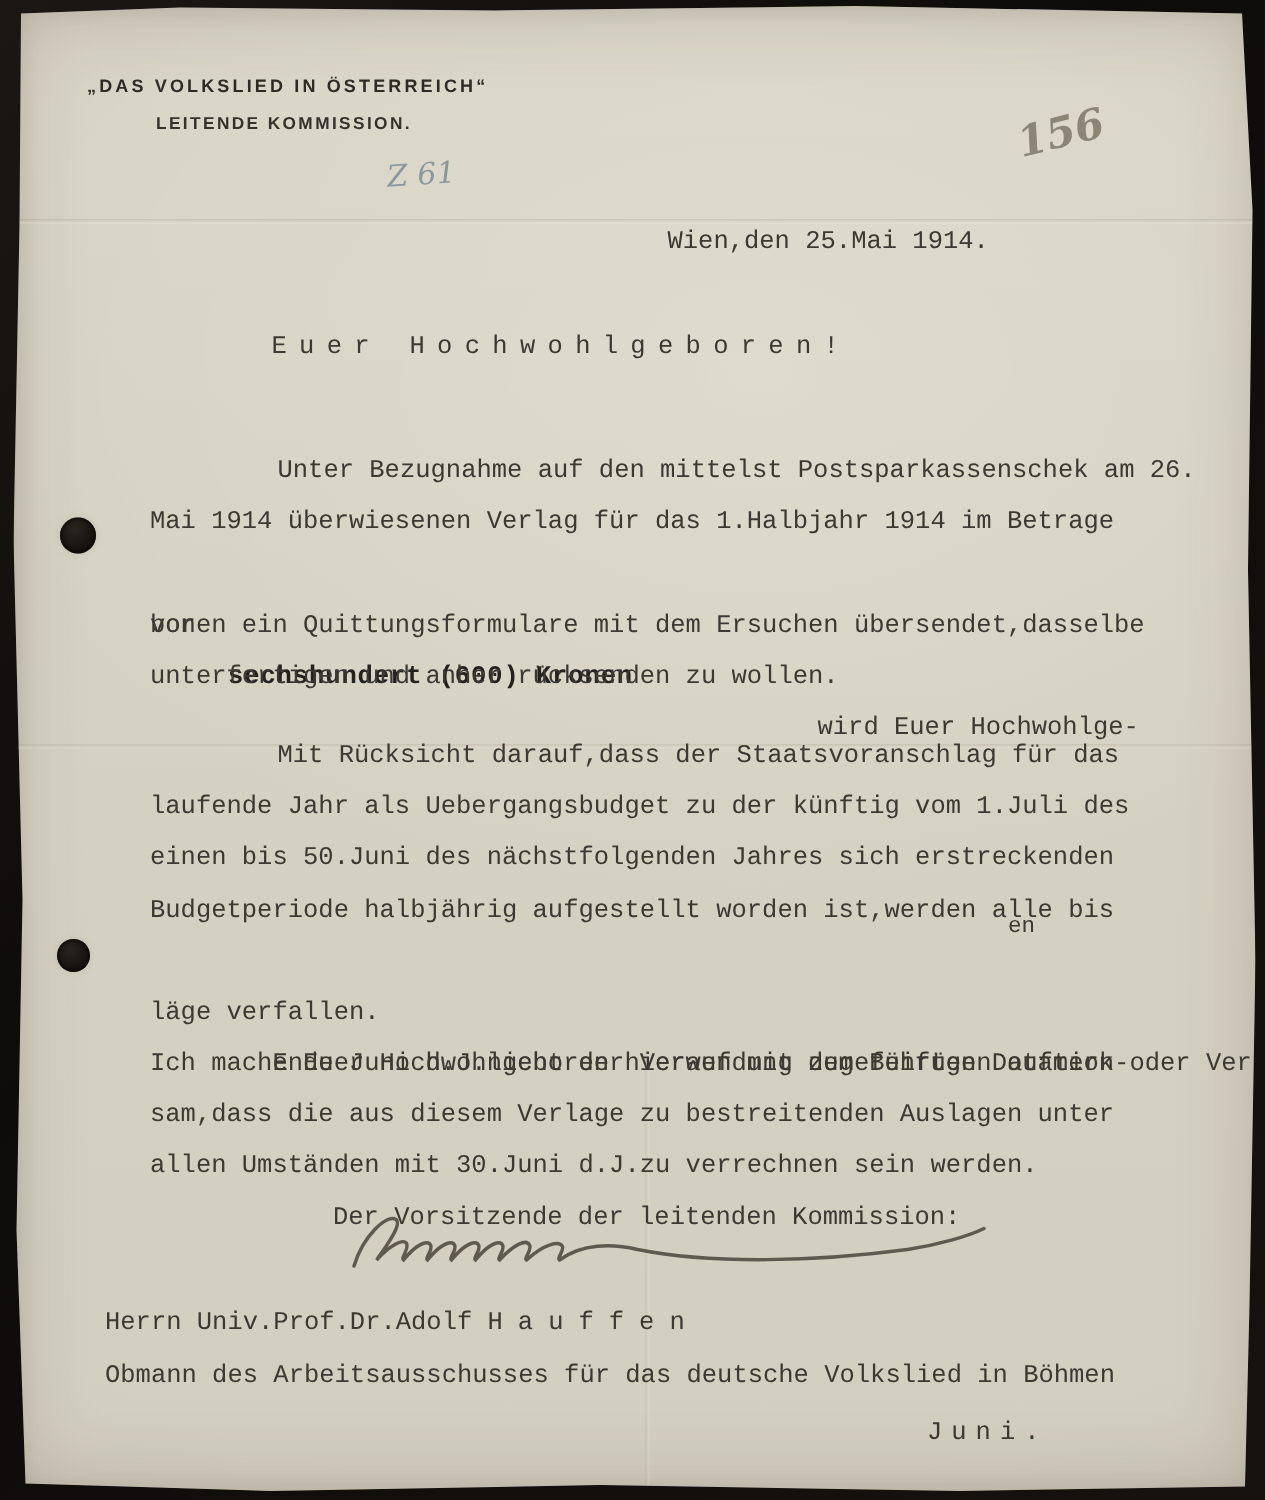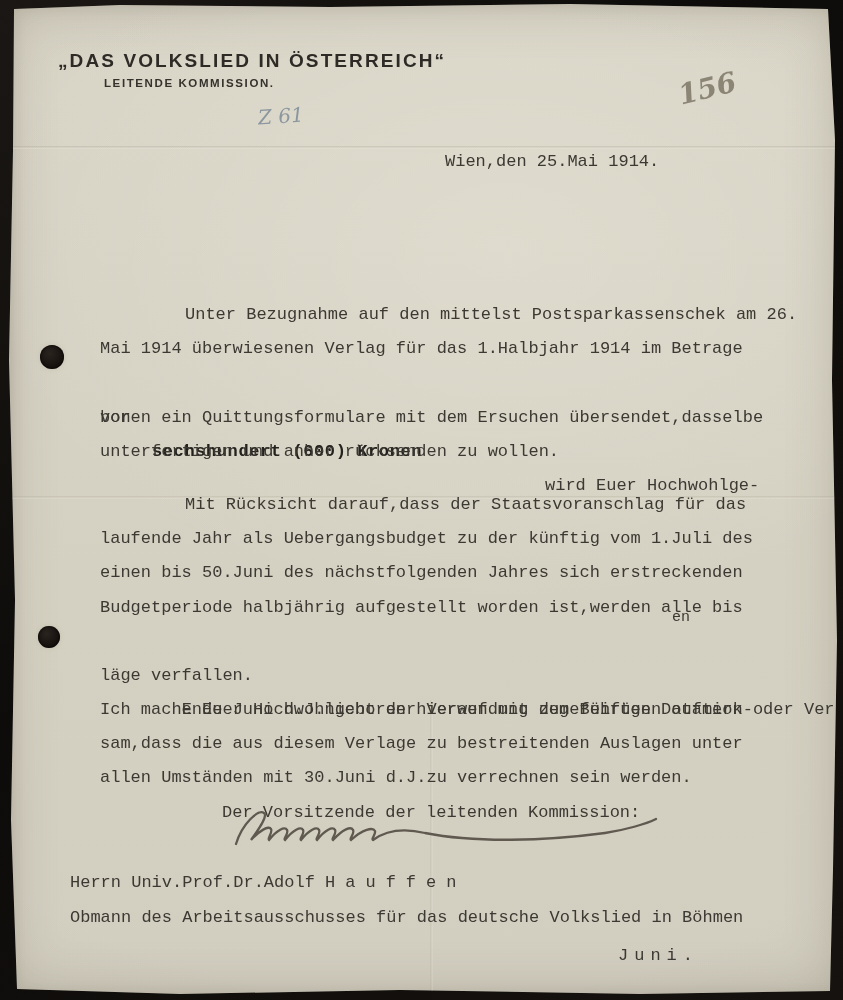--- a/index.html
+++ b/index.html
@@ -36,21 +36,21 @@
     background:linear-gradient(90deg,rgba(110,100,80,0.10),rgba(255,255,245,0.18));
   }
   .hole{
     position:absolute;border-radius:50%;
     background:radial-gradient(circle at 40% 35%, #2a241f 0%, #15100d 70%);
     box-shadow:0 0 4px rgba(190,185,165,0.7), inset 0 0 3px #000;
   }
   .letterhead-org{
     position:absolute;left:58px;top:50px;
     font-family:"Liberation Sans","DejaVu Sans",sans-serif;
-    font-size:19px;letter-spacing:2.1px;font-weight:600;color:#2e2b26;
+    font-size:12px;letter-spacing:2.1px;font-weight:600;color:#2e2b26;
   }
   .letterhead-dept{
     position:absolute;left:104px;top:77px;
     font-family:"Liberation Sans","DejaVu Sans",sans-serif;
     font-size:11.5px;letter-spacing:1.6px;font-weight:600;color:#35322c;
   }
   .pencil-page{
     position:absolute;left:678px;top:72px;
     font-family:"DejaVu Serif",serif;font-style:italic;
     font-size:28px;color:#8b8575;transform:rotate(-14deg);font-weight:600;
@@ -92,20 +92,21 @@
     <div class="crease-v" style="left:430px;top:700px;height:300px;"></div>
 
     <div class="letterhead-org">„DAS VOLKSLIED IN ÖSTERREICH“</div>
     <div class="letterhead-dept">LEITENDE KOMMISSION.</div>
 
     <div class="pencil-page">156</div>
     <div class="pencil-file">Z 61</div>
 
     <div class="type dateline">Wien,den 25.Mai 1914.</div>
 
+    <div class="type salutation">Euer Hochwohlgeboren!</div>
 
     <div class="body-block">
       <div class="type row indent">Unter Bezugnahme auf den mittelst Postsparkassenschek am 26.</div>
       <div class="type row">Mai 1914 überwiesenen Verlag für das 1.Halbjahr 1914 im Betrage</div>
 
       <div class="type row">
         <span class="amount-prefix">von</span>
         <span class="amount amount-value">sechshundert (600) Kronen</span>
         <span class="amount-suffix">wird Euer Hochwohlge-</span>
       </div>

